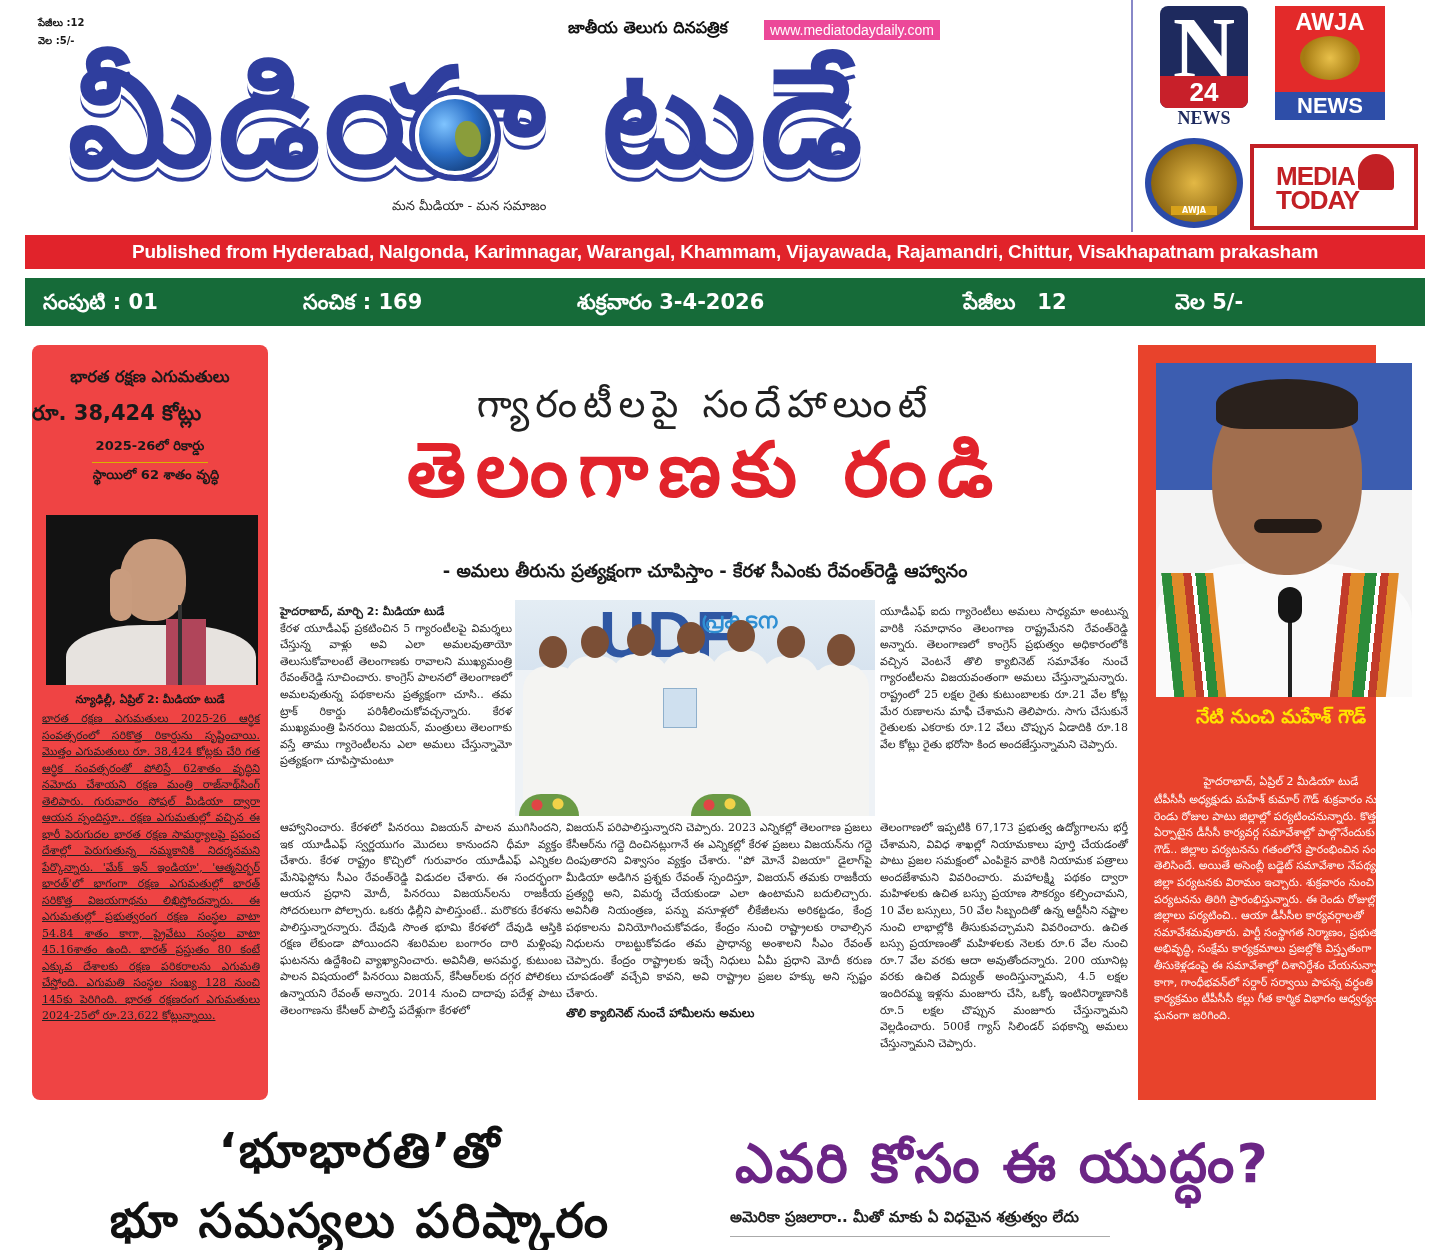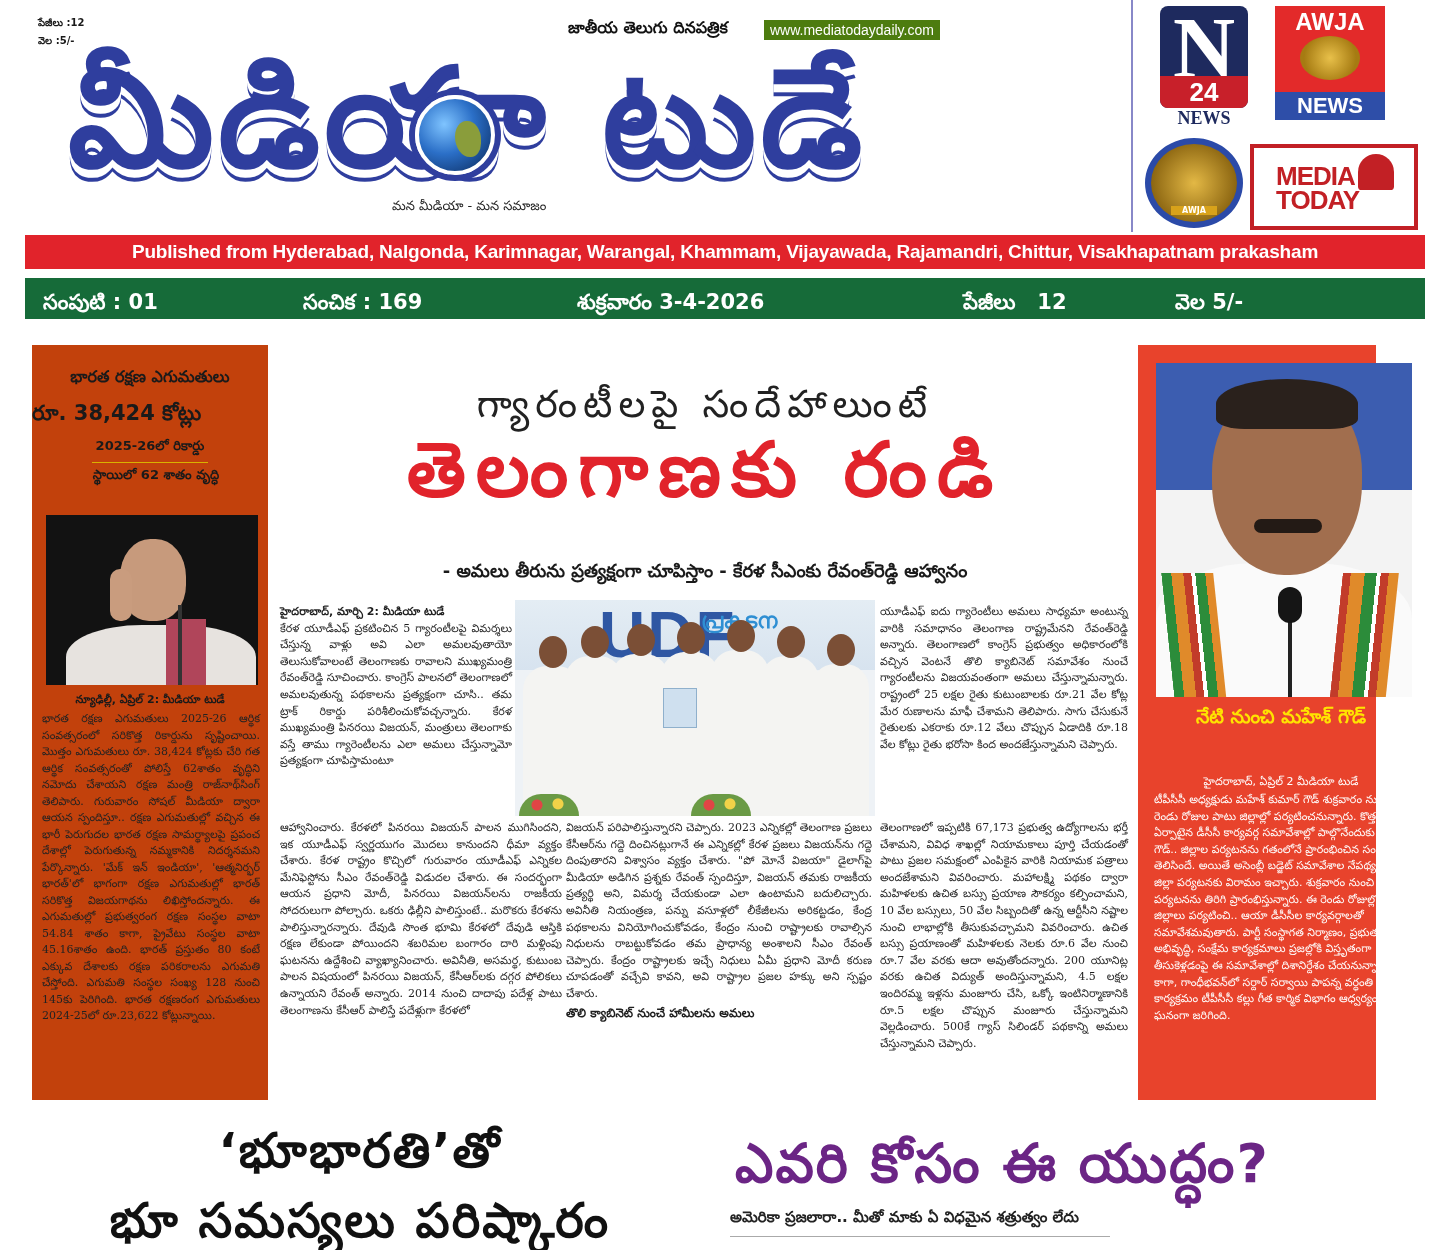--- a/index.html
+++ b/index.html
@@ -3,21 +3,21 @@
 <meta charset="utf-8">
 <style>
   * { box-sizing: border-box; margin: 0; padding: 0; }
   html, body { width: 1450px; height: 1250px; overflow: hidden; background: #ffffff; }
   body { font-family: "DejaVu Sans", sans-serif; color: #1a1a1a; position: relative; }
 
   
   .masthead { position: absolute; left: 0; top: 0; width: 1450px; height: 232px; }
   .corner-info { position: absolute; left: 38px; top: 14px; font-size: 10px; font-weight: bold; line-height: 18px; }
   .tagline-top { position: absolute; left: 568px; top: 18px; font-size: 16px; font-weight: bold; color: #111; }
-  .website { position: absolute; left: 764px; top: 20px; background: #4d7c0f; color: #fff; font-family: "Liberation Sans", sans-serif; font-size: 14px; padding: 2px 6px; }
+  .website { position: absolute; left: 764px; top: 20px; background: #ec4899; color: #fff; font-family: "Liberation Sans", sans-serif; font-size: 14px; padding: 2px 6px; }
   .logo-title { position: absolute; left: 68px; top: 34px; font-family: "DejaVu Sans", sans-serif; font-weight: bold; font-size: 138px; color: #2f3e9e; letter-spacing: 4px; line-height: 170px;
     text-shadow: 0 8px 0 #fff, 0 12px 0 #2f3e9e; white-space: nowrap; }
   .globe { position: absolute; left: 415px; top: 95px; width: 80px; height: 80px; border-radius: 50%;
     background: radial-gradient(circle at 35% 35%, #7fc4ff 0%, #2b6fc7 45%, #15407f 80%); border: 4px solid #fff; box-shadow: 0 0 0 6px #2f3e9e; overflow: hidden; }
   .globe::after { content: ""; position: absolute; left: 36px; top: 22px; width: 26px; height: 36px; background: #8a9d3b; border-radius: 45% 55% 40% 60%; }
   .tagline-bottom { position: absolute; left: 392px; top: 198px; font-size: 13px; color: #222; }
   .mast-divider { position: absolute; left: 1131px; top: 0; width: 2px; height: 232px; background: #8888c8; }
 
   .logo-n24 { position: absolute; left: 1160px; top: 6px; width: 88px; height: 120px; }
   .n24-box { width: 88px; height: 102px; background: #1e2a5e; border-radius: 8px; position: relative; overflow: hidden; }
@@ -33,38 +33,38 @@
   .logo-awja-seal { position: absolute; left: 1145px; top: 138px; width: 98px; height: 90px; border-radius: 50%; border: 6px solid #2b4aa8; background: radial-gradient(circle, #e3b845 0%, #8a6410 75%); }
   .seal-label { position: absolute; left: 20px; top: 62px; width: 46px; background: #d8a21a; color: #fff; font-size: 8px; font-weight: bold; text-align: center; }
 
   .logo-mediatoday { position: absolute; left: 1250px; top: 144px; width: 168px; height: 86px; border: 4px solid #c22025; background: #fff; }
   .mt-text { position: absolute; left: 22px; top: 16px; font-family: "Liberation Sans", sans-serif; font-weight: bold; font-size: 26px; line-height: 24px; color: #c22025; letter-spacing: -1px; }
   .mt-figure { position: absolute; left: 104px; top: 6px; width: 36px; height: 36px; border-radius: 50% 50% 10% 10%; background: #c22025; }
 
   
   .band-red { position: absolute; left: 25px; top: 235px; width: 1400px; height: 34px; background: #e1232b; color: #fff;
     font-family: "Liberation Sans", sans-serif; font-weight: bold; font-size: 19px; line-height: 34px; text-align: center; white-space: nowrap; letter-spacing: -0.2px; }
-  .band-green { position: absolute; left: 25px; top: 278px; width: 1400px; height: 41px; background: #166b39; color: #fff; font-size: 21px; font-weight: bold; }
+  .band-green { position: absolute; left: 25px; top: 278px; width: 1400px; height: 48px; background: #166b39; color: #fff; font-size: 21px; font-weight: bold; }
   .band-green span { position: absolute; top: 12px; white-space: nowrap; }
 
   
-  .col-left { position: absolute; left: 32px; top: 345px; width: 236px; height: 755px; background: #c2410c; }
+  .col-left { position: absolute; left: 32px; top: 345px; width: 236px; height: 755px; background: #ef4444; border-radius: 8px; }
   .yl-h1 { position: absolute; top: 22px; width: 236px; text-align: center; font-size: 16px; font-weight: bold; }
   .yl-h2 { position: absolute; top: 56px; width: 236px; text-align: left; font-size: 21px; font-weight: bold; }
   .yl-h3 { position: absolute; top: 93px; width: 236px; text-align: center; font-size: 13px; font-weight: bold; }
   .yl-rule { position: absolute; top: 117px; left: 60px; width: 116px; height: 1px; background: #d9b200; }
   .yl-h4 { position: absolute; top: 122px; width: 248px; text-align: center; font-size: 13px; font-weight: bold; }
   .photo-rajnath { position: absolute; left: 14px; top: 170px; width: 212px; height: 170px; background: #121212; overflow: hidden; }
   .rj-head { position: absolute; left: 74px; top: 24px; width: 66px; height: 82px; border-radius: 46% 46% 44% 44%; background: #c79a7c; }
   .rj-body { position: absolute; left: 20px; top: 110px; width: 190px; height: 80px; border-radius: 40% 40% 0 0; background: #e7e3df; }
   .rj-scarf { position: absolute; left: 120px; top: 104px; width: 40px; height: 70px; background: #b0455a; }
   .rj-hand { position: absolute; left: 64px; top: 54px; width: 22px; height: 52px; border-radius: 10px; background: #c99c7e; }
   .rj-mic { position: absolute; left: 132px; top: 90px; width: 4px; height: 80px; background: #333; }
   .dateline-left { position: absolute; left: 0; top: 348px; width: 236px; text-align: center; font-size: 11px; font-weight: bold; }
-  .body-left { position: absolute; left: 10px; top: 366px; width: 218px; font-family: "DejaVu Serif", serif; font-size: 11px; line-height: 16.5px; text-align: justify; color: #222; }
+  .body-left { position: absolute; left: 10px; top: 366px; width: 218px; font-family: "DejaVu Serif", serif; font-size: 11px; line-height: 16.5px; text-align: justify; color: #222; text-decoration: underline; }
 
   
   .head-sub { position: absolute; left: 282px; top: 362px; width: 846px; text-align: center; font-size: 38px; color: #222; font-weight: normal; letter-spacing: 6px; margin-top: 20px; }
   .head-main { position: absolute; left: 282px; top: 420px; width: 846px; text-align: center; font-size: 76px; font-weight: bold; color: #e1232b; letter-spacing: 10px; line-height: 100px; }
   .head-deck { position: absolute; left: 282px; top: 560px; width: 846px; text-align: center; font-size: 18px; font-weight: bold; color: #1a1a1a; }
 
   .art-col { position: absolute; font-family: "DejaVu Serif", serif; font-size: 11px; line-height: 16.6px; text-align: justify; color: #1f1f1f; }
   .art-dateline { font-family: "DejaVu Sans", sans-serif; font-weight: bold; font-size: 11px; }
   .col-a { left: 280px; top: 604px; width: 232px; }
   .col-a2 { left: 280px; top: 820px; width: 282px; }

